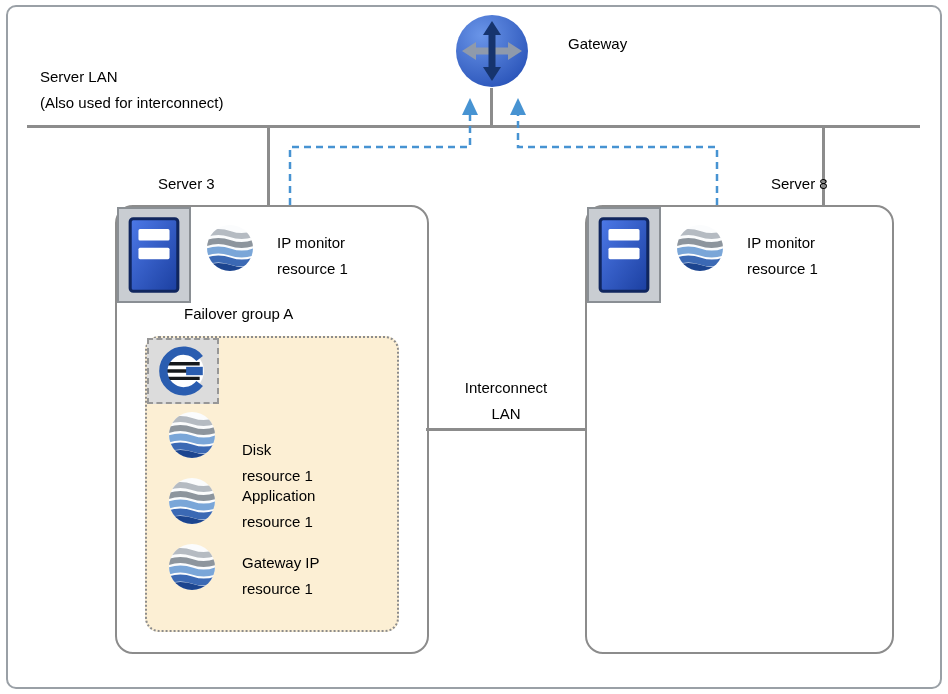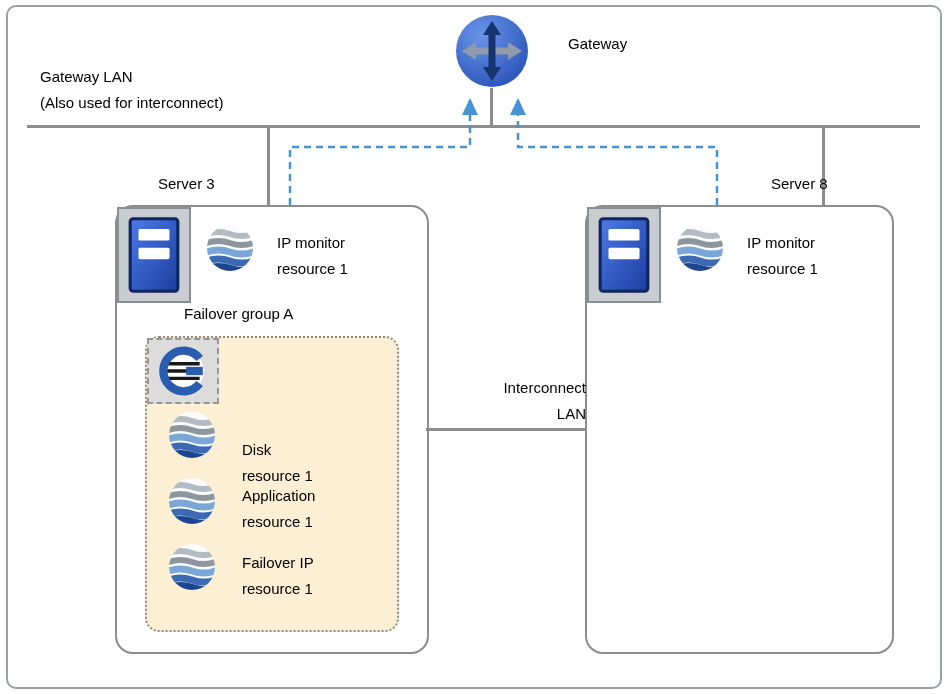--- a/index.html
+++ b/index.html
@@ -3,37 +3,37 @@
 <meta charset="utf-8">
 <style>
   html,body{margin:0;padding:0}
   body{width:948px;height:694px;background:#ffffff;font-family:"Liberation Sans","DejaVu Sans",sans-serif;color:#000}
   #canvas{position:relative;width:948px;height:694px;background:#fff;overflow:hidden}
   .abs{position:absolute}
   .frame{left:6px;top:5px;width:932px;height:680px;border:2px solid #9aa0a6;border-radius:10px}
   .hline{background:#8c8c8c;height:3px}
   .vline{background:#8c8c8c;width:3px}
   .lbl{font-size:15px;line-height:26px;white-space:nowrap}
-  .center{text-align:right}
+  .center{text-align:center}
   .server-box{border:2px solid #8c8c8c;border-radius:18px;background:#fff}
   .group-box{border:2px dotted #8c8c8c;border-radius:14px;background:#fcefd4}
   .tower-wrap{width:70px;height:92px;background:#c9cdd2;border:2px solid #8a8f94;display:flex;align-items:center;justify-content:center}
   .cluster-wrap{width:68px;height:62px;background:#dcdcdc;border:2px dashed #979797;display:flex;align-items:center;justify-content:center}
   .icon48{width:48px;height:48px;display:block}
   .overlay{left:0;top:0;width:948px;height:694px;pointer-events:none}
 </style>
 </head>
 <body>
 
 <div id="canvas">
 
   <div class="abs frame"></div>
 
   <div class="abs lbl" style="left:40px;top:64px">
-    <div>Gateway LAN</div>
+    <div>Server LAN</div>
     <div>(Also used for interconnect)</div>
   </div>
 
   <span class="abs" style="left:454px;top:13px;width:76px;height:76px">
     <svg width="76" height="76" viewBox="0 0 76 76">
       <defs>
         <radialGradient id="gw1" cx="0.35" cy="0.28" r="0.95">
           <stop offset="0" stop-color="#6a95e8"></stop>
             <stop offset="1" stop-color="#1d47b0"></stop>
         </radialGradient>
@@ -208,21 +208,21 @@
       <g clip-path="url(#w5)" fill="none">
         <path d="M-4,12 Q10,5 24,10 Q38,15 52,8" stroke="#b5bbc2" stroke-width="6"></path>
         <path d="M-4,21 Q10,14 24,19 Q38,24 52,17" stroke="#8d959d" stroke-width="6"></path>
         <path d="M-4,30 Q10,23 24,28 Q38,33 52,26" stroke="#7aa6d8" stroke-width="7"></path>
         <path d="M-4,39 Q10,32 24,37 Q38,42 52,35" stroke="#3b69b4" stroke-width="7"></path>
         <path d="M-4,49 Q10,42 24,47 Q38,52 52,45" stroke="#1c458f" stroke-width="12"></path>
       </g>
     </svg>
   </span>
   <div class="abs lbl" style="left:242px;top:550px">
-    <div>Failover IP</div>
+    <div>Gateway IP</div>
     <div>resource 1</div>
   </div>
 
   <svg class="abs overlay" viewBox="0 0 948 694">
     <g fill="none" stroke="#4793d2" stroke-width="2.5" stroke-dasharray="7 5">
       <path d="M290,205 L290,147 L470,147 L470,113"></path>
       <path d="M717,205 L717,147 L518,147 L518,113"></path>
     </g>
     <g fill="#4793d2">
       <polygon points="470,98 462,115 478,115"></polygon>

